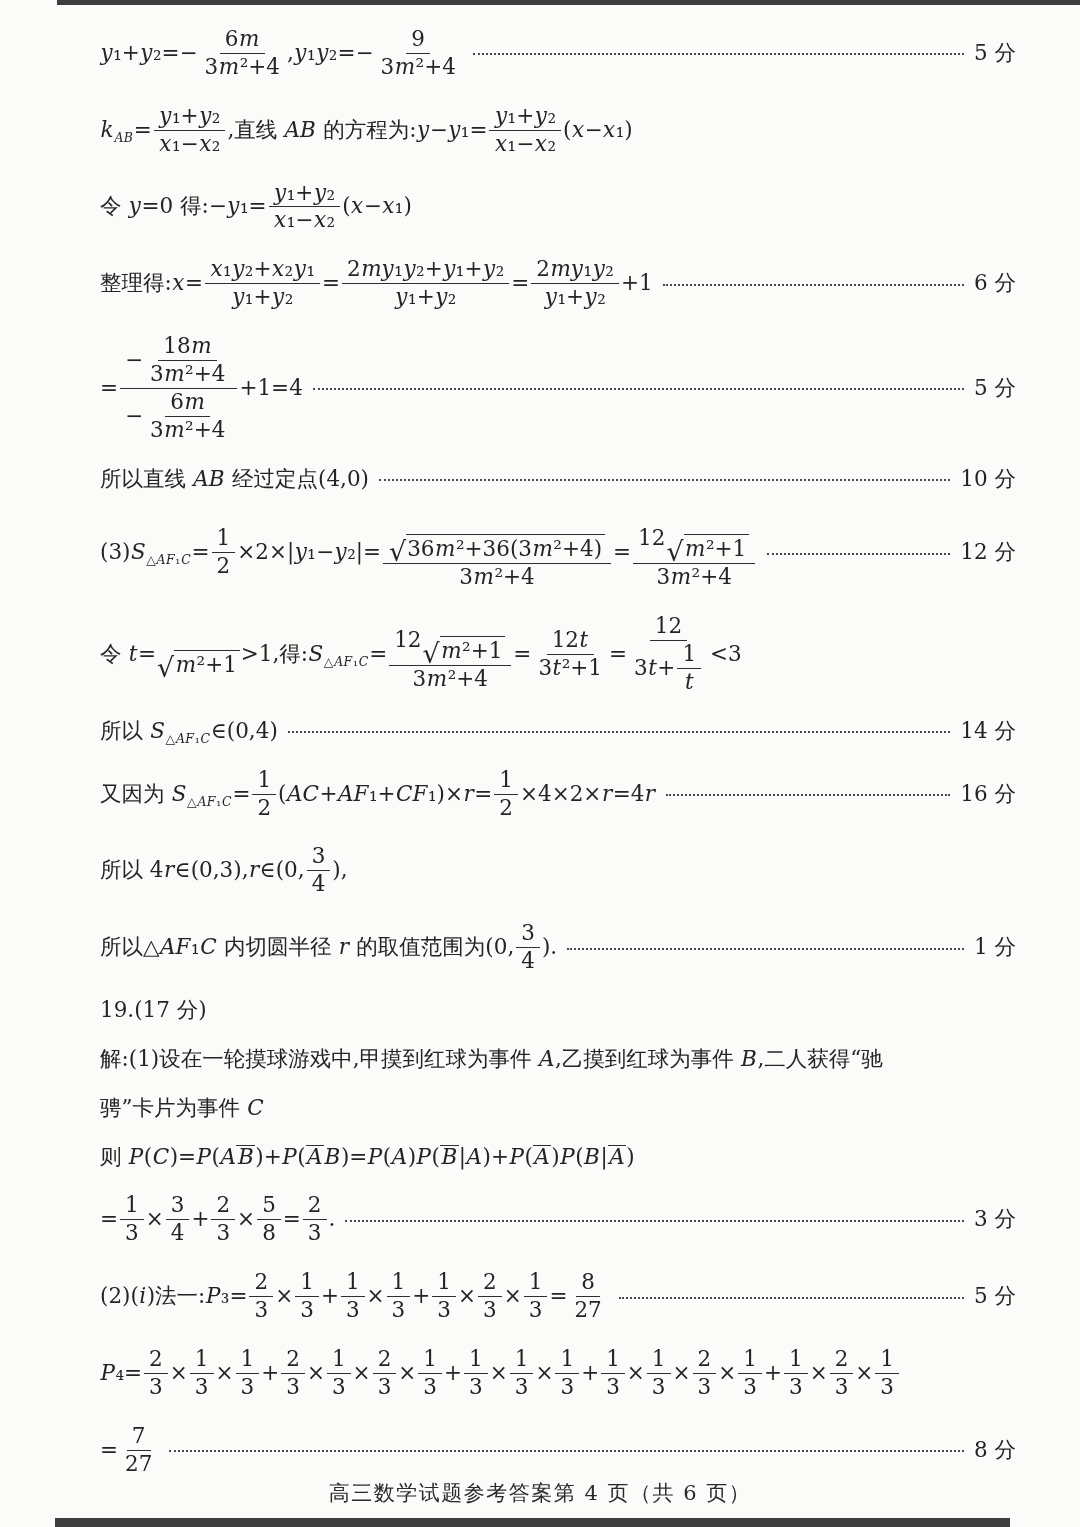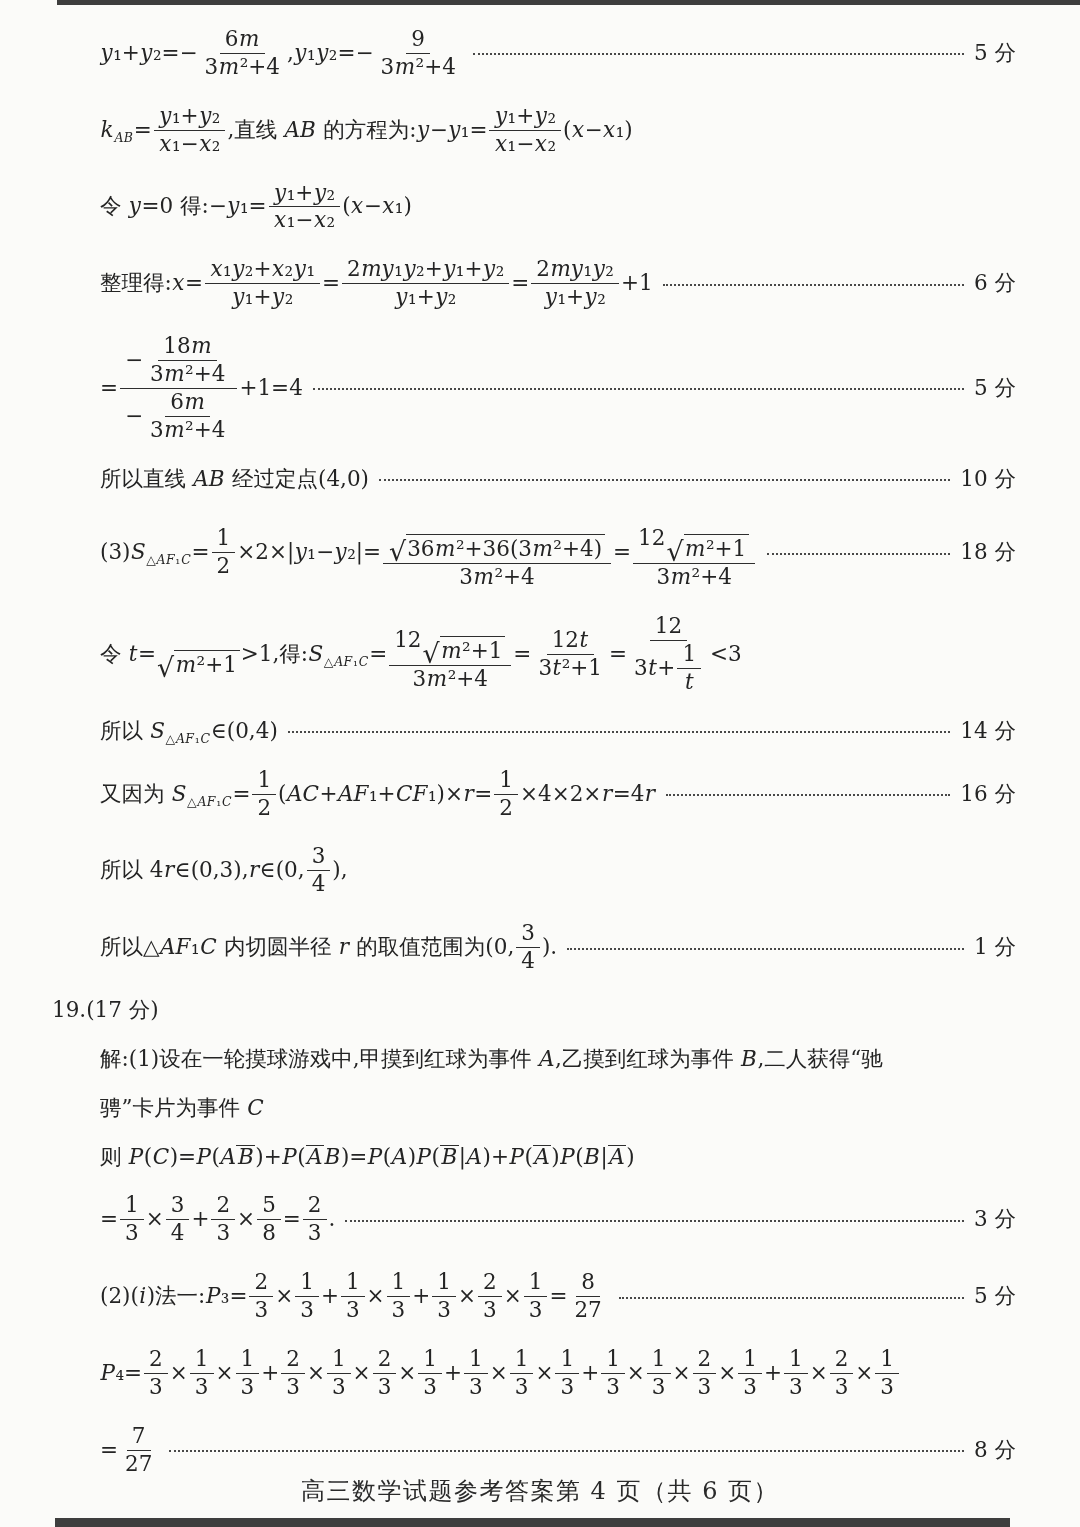--- a/index.html
+++ b/index.html
@@ -15,42 +15,42 @@
   .topbar{position:absolute;top:0;left:57px;right:0;height:5px;background:#3e3e3e;}
   .botbar{position:absolute;bottom:0;left:55px;right:70px;height:9px;background:#3e3e3e;}
   .content{position:absolute;top:26px;left:0;right:0;}
   .line{
     display:flex;align-items:center;
     padding:0 64px 0 100px;
     margin-bottom:22px;
     font-size:21.5px;
     line-height:1.25;
   }
-  .line.outdent{padding-left:52px;}
+  .line.outdent{padding-left:100px;}
   .tok{white-space:pre;display:inline-flex;align-items:center;}
   i{font-style:italic;padding:0 .5px;}
   
   .fr{display:inline-flex;flex-direction:column;align-items:center;margin:0 2px;vertical-align:middle;}
   .num,.den{display:inline-flex;align-items:center;justify-content:center;padding:0 5px;white-space:pre;}
   .num{border-bottom:1.7px solid #2e2e2e;}
   
   .sq{display:inline-flex;align-items:flex-end;margin:0 1px;}
   .sq-s{font-size:1.25em;line-height:.85;transform:translateY(1px);}
   .sq-b{border-top:1.7px solid #2e2e2e;padding:1px 3px 0 1px;display:inline-flex;align-items:center;white-space:pre;margin-top:20px;}
   
   .sbw{display:inline-flex;align-items:baseline;}
   .sbs{font-size:.58em;transform:translateY(.42em);letter-spacing:.3px;white-space:pre;}
   
   .ov{display:inline-block;border-top:1.7px solid #2e2e2e;line-height:1.05;padding:0 1px;}
   
   .ld{flex:1 1 auto;min-width:26px;height:0;border-bottom:2.6px dotted #484848;margin:0 10px;align-self:center;transform:translateY(1px);}
   .sc{white-space:nowrap;}
   .footer{
     position:absolute;left:0;right:0;bottom:20px;
-    text-align:center;font-size:24px;letter-spacing:1.5px;color:#2a2a2a;
+    text-align:center;font-size:21px;letter-spacing:1.5px;color:#2a2a2a;
   }
 </style>
 </head>
 <body>
 
 <div class="page">
   <div class="topbar"></div>
   <div class="content" id="lines">
       <div class="line">
         <span class="tok"><i>y</i>₁+<i>y</i>₂=−</span>
@@ -141,21 +141,21 @@
         <span class="fr">
           <span class="num"><span class="sq"><span class="sq-s">√</span><span class="sq-b"><span class="tok">36<i>m</i>²+36(3<i>m</i>²+4)</span></span></span></span>
           <span class="den"><span class="tok">3<i>m</i>²+4</span></span>
         </span>
         <span class="tok">=</span>
         <span class="fr">
           <span class="num"><span class="tok">12</span><span class="sq"><span class="sq-s">√</span><span class="sq-b"><span class="tok"><i>m</i>²+1</span></span></span></span>
           <span class="den"><span class="tok">3<i>m</i>²+4</span></span>
         </span>
         <span class="ld"></span>
-        <span class="sc">18 分</span>
+        <span class="sc">12 分</span>
       </div>
       <div class="line">
         <span class="tok">令 <i>t</i>=</span>
         <span class="sq">
           <span class="sq-s">√</span>
           <span class="sq-b"><span class="tok"><i>m</i>²+1</span></span>
         </span>
         <span class="tok">&gt;1,得:</span>
         <span class="sbw">
           <span><i>S</i></span>

